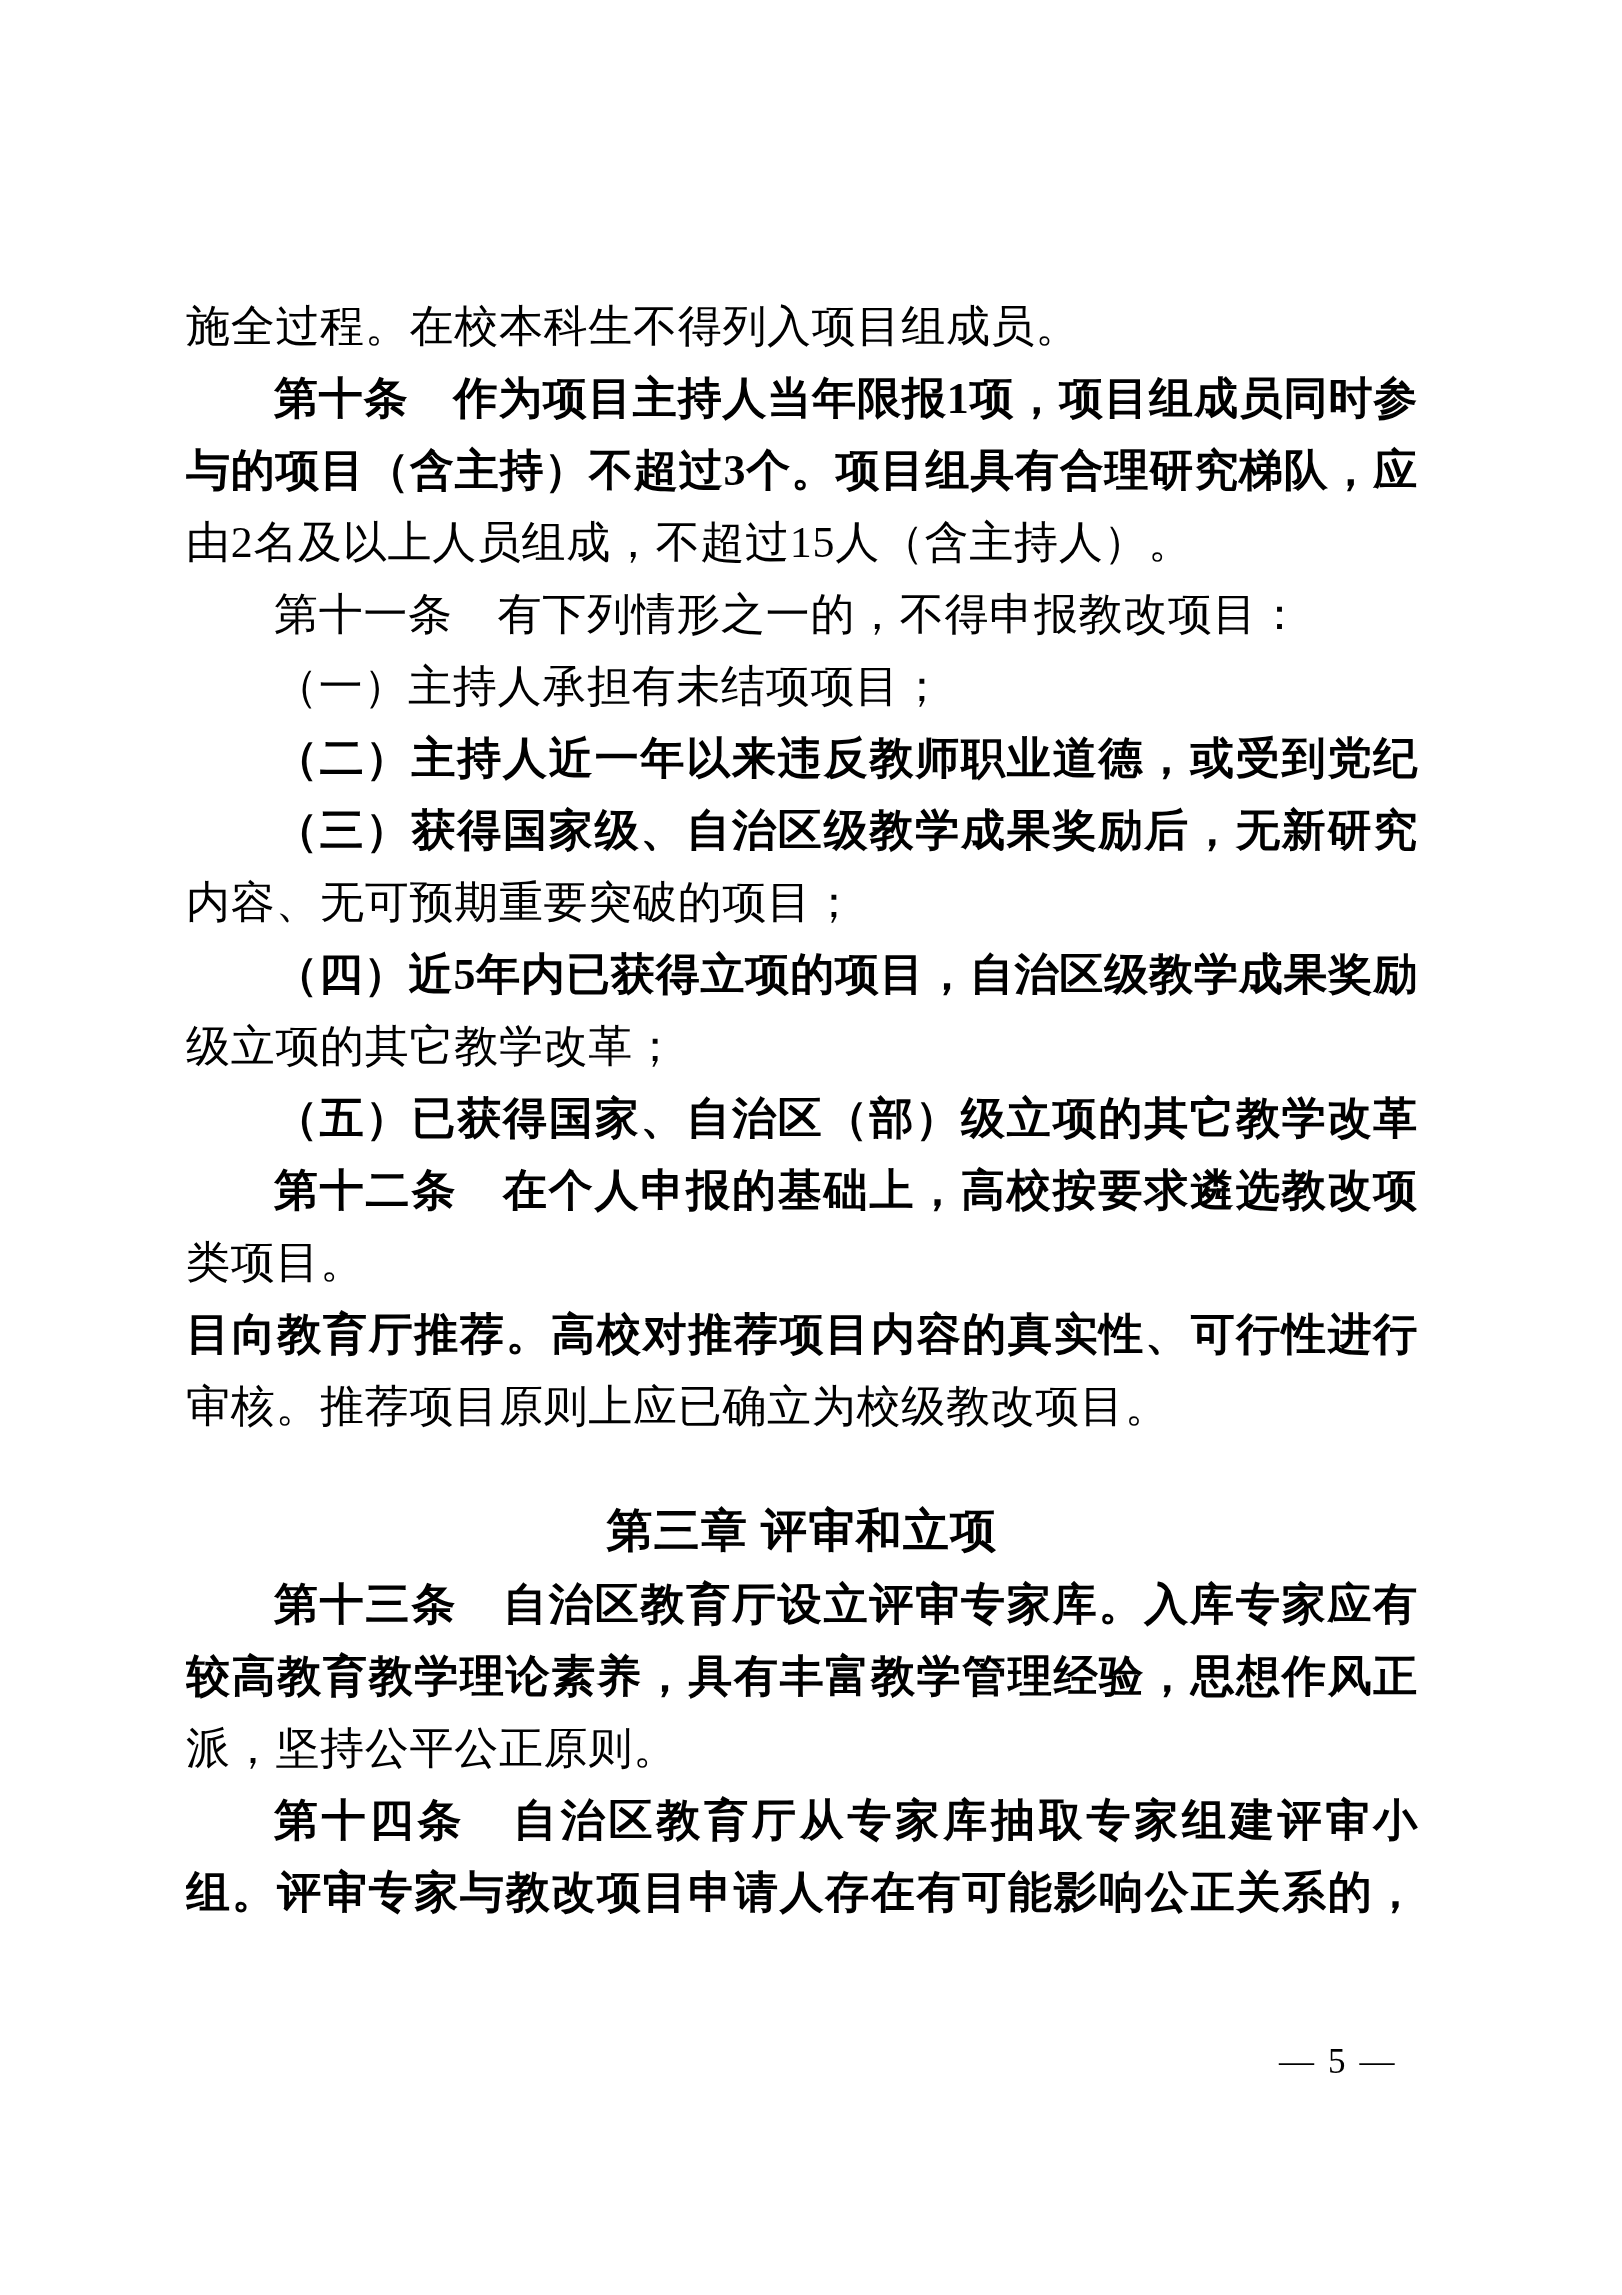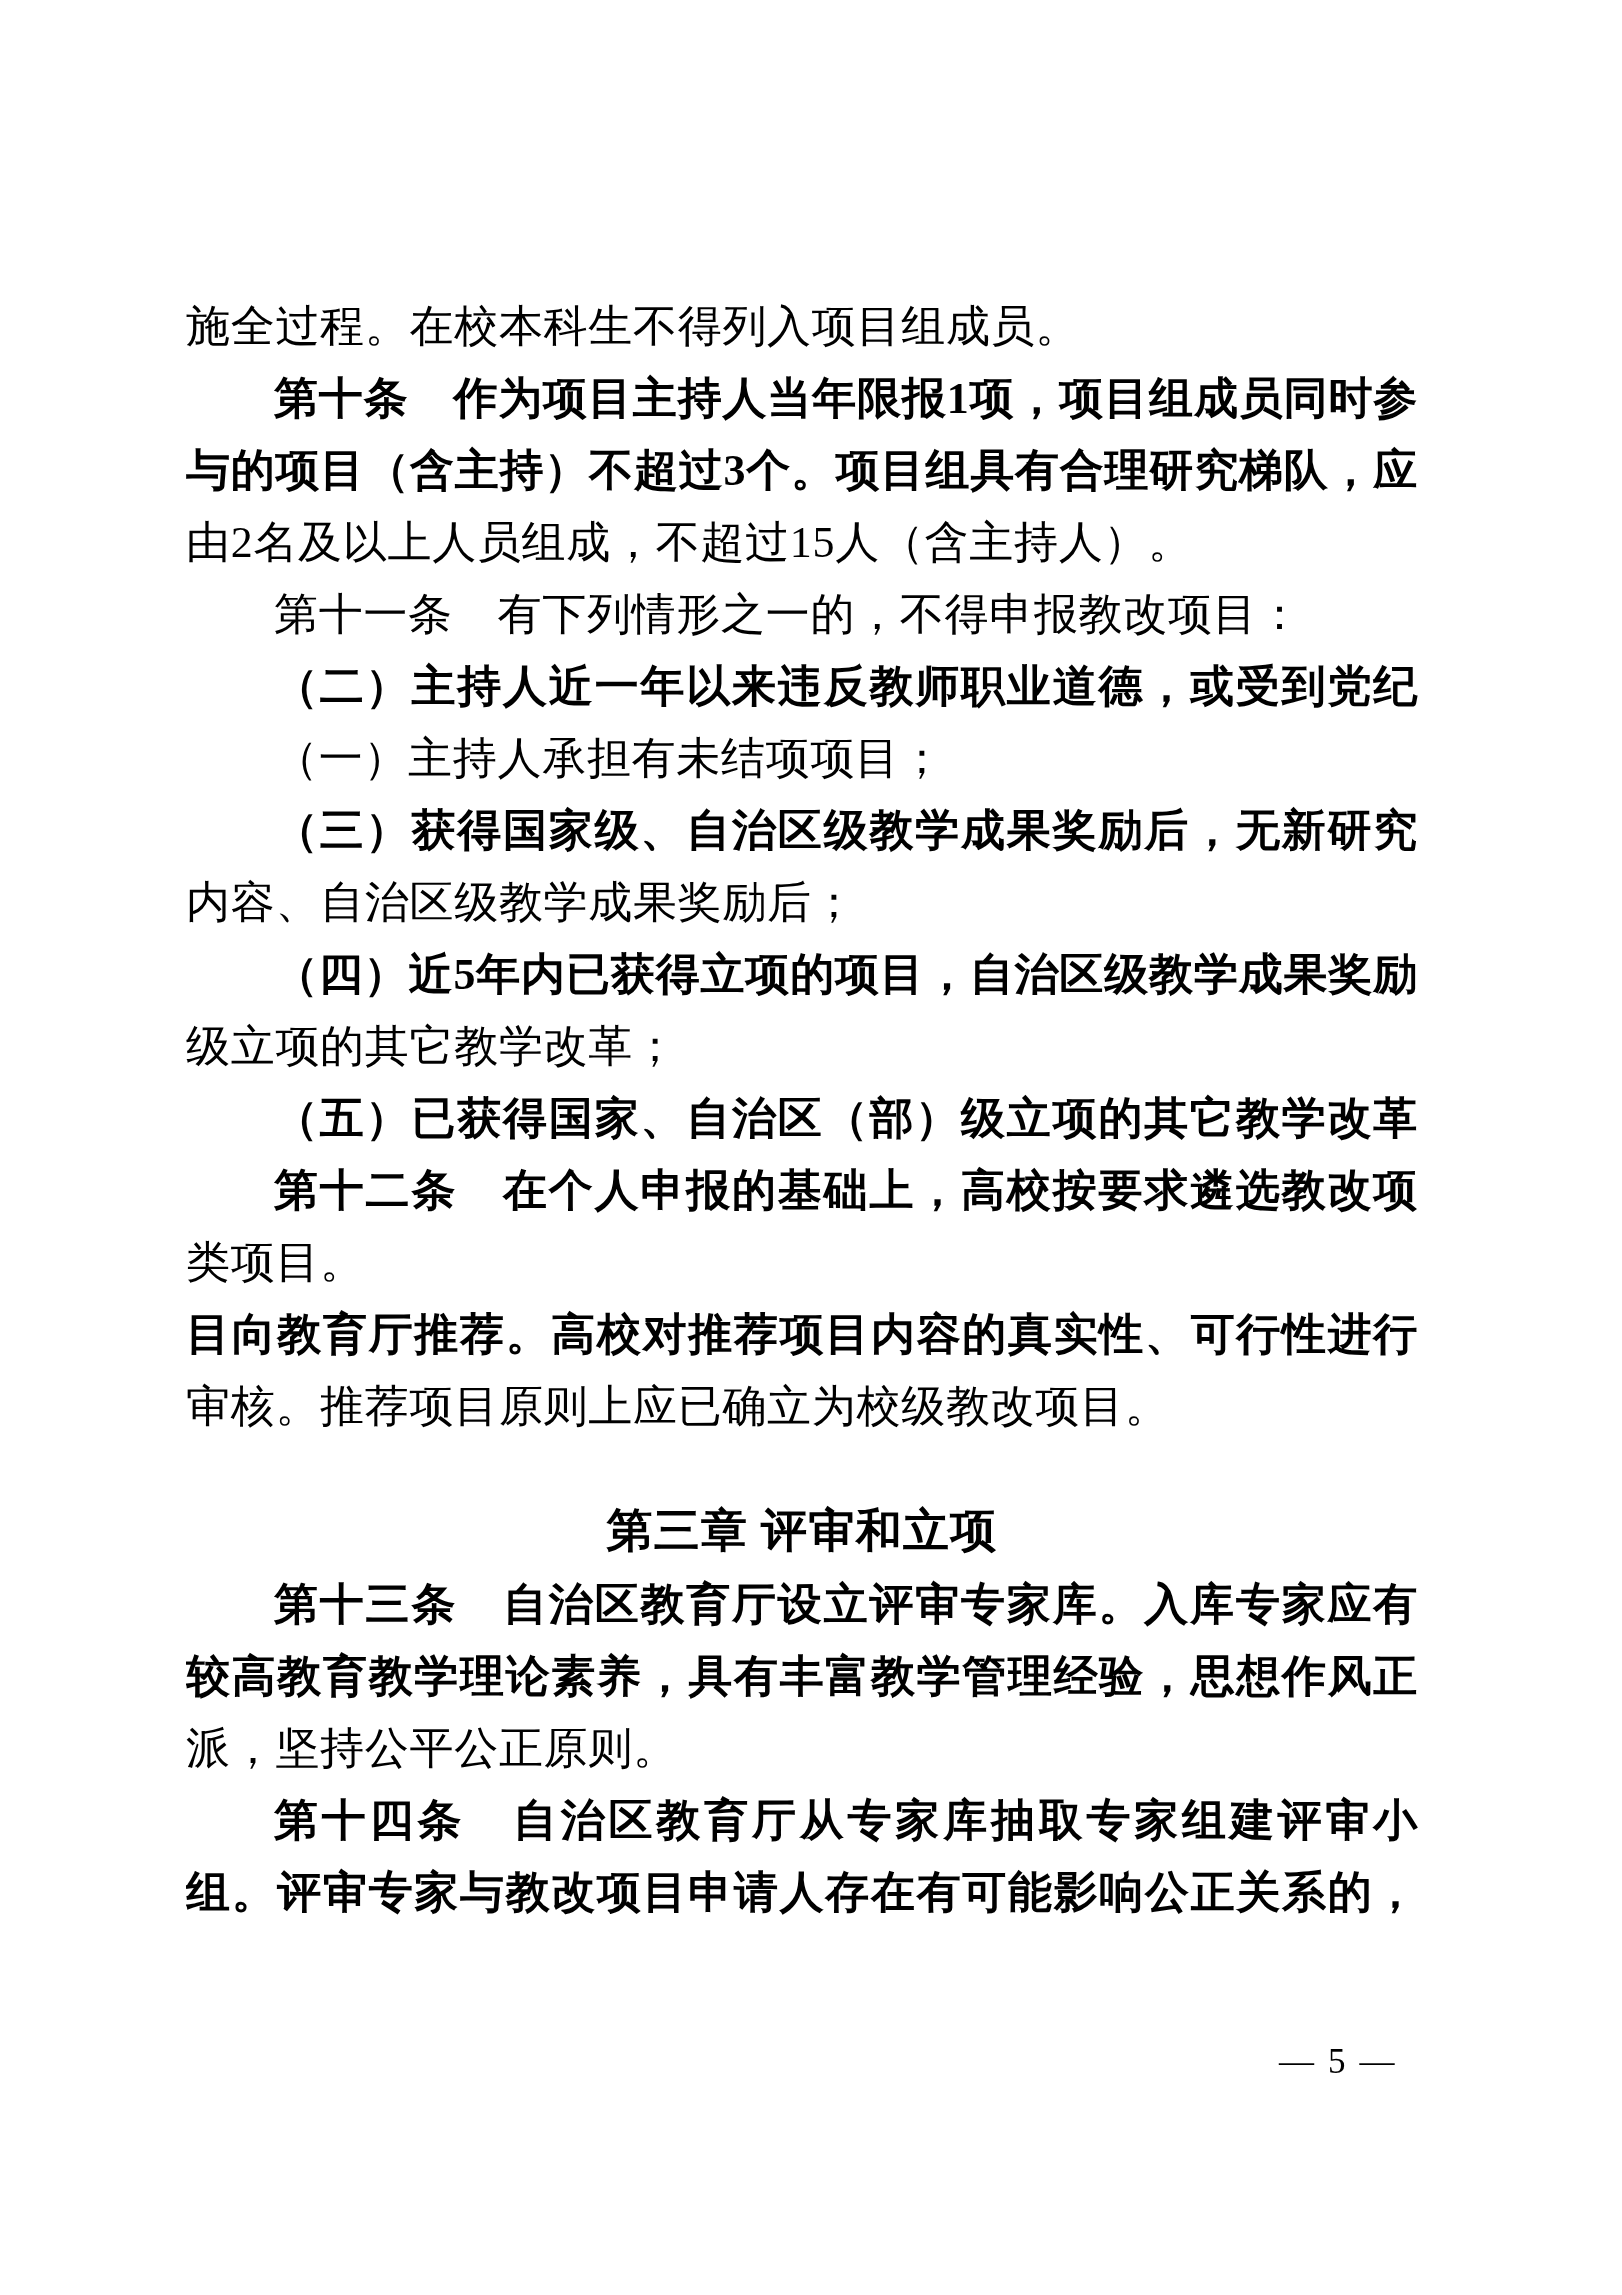--- a/index.html
+++ b/index.html
@@ -68,24 +68,24 @@
 </head>
 <body>
 
 <div class="page">
   <div class="text-block">
     <div class="line">施全过程。在校本科生不得列入项目组成员。</div>
     <div class="line indent full">第十条　作为项目主持人当年限报1项，项目组成员同时参</div>
     <div class="line full">与的项目（含主持）不超过3个。项目组具有合理研究梯队，应</div>
     <div class="line">由2名及以上人员组成，不超过15人（含主持人）。</div>
     <div class="line indent">第十一条　有下列情形之一的，不得申报教改项目：</div>
+    <div class="line indent">（一）主持人承担有未结项项目；</div>
     <div class="line indent full">（二）主持人近一年以来违反教师职业道德，或受到党纪</div>
-    <div class="line indent">（一）主持人承担有未结项项目；</div>
     <div class="line indent full">（三）获得国家级、自治区级教学成果奖励后，无新研究</div>
-    <div class="line">内容、自治区级教学成果奖励后；</div>
+    <div class="line">内容、无可预期重要突破的项目；</div>
     <div class="line indent full">（四）近5年内已获得立项的项目，自治区级教学成果奖励后</div>
     <div class="line">级立项的其它教学改革；</div>
     <div class="line indent full">（五）已获得国家、自治区（部）级立项的其它教学改革</div>
     <div class="line indent full">第十二条　在个人申报的基础上，高校按要求遴选教改项</div>
     <div class="line">类项目。</div>
     <div class="line full">目向教育厅推荐。高校对推荐项目内容的真实性、可行性进行</div>
     <div class="line">审核。推荐项目原则上应已确立为校级教改项目。</div>
 
     <h2 class="chapter">第三章 评审和立项</h2>
 

